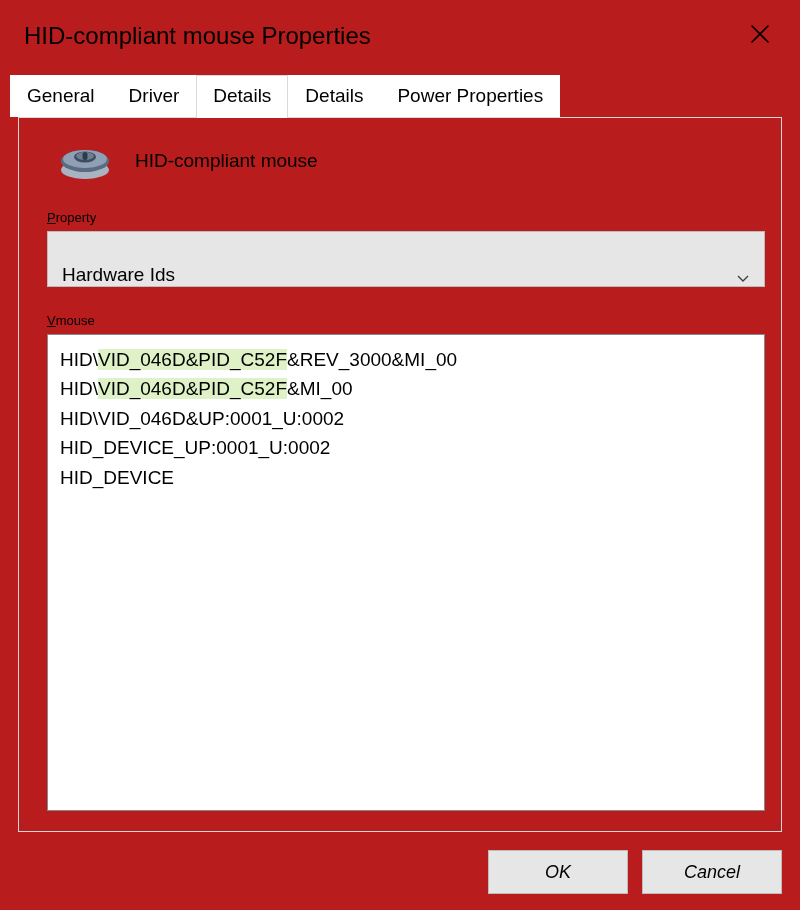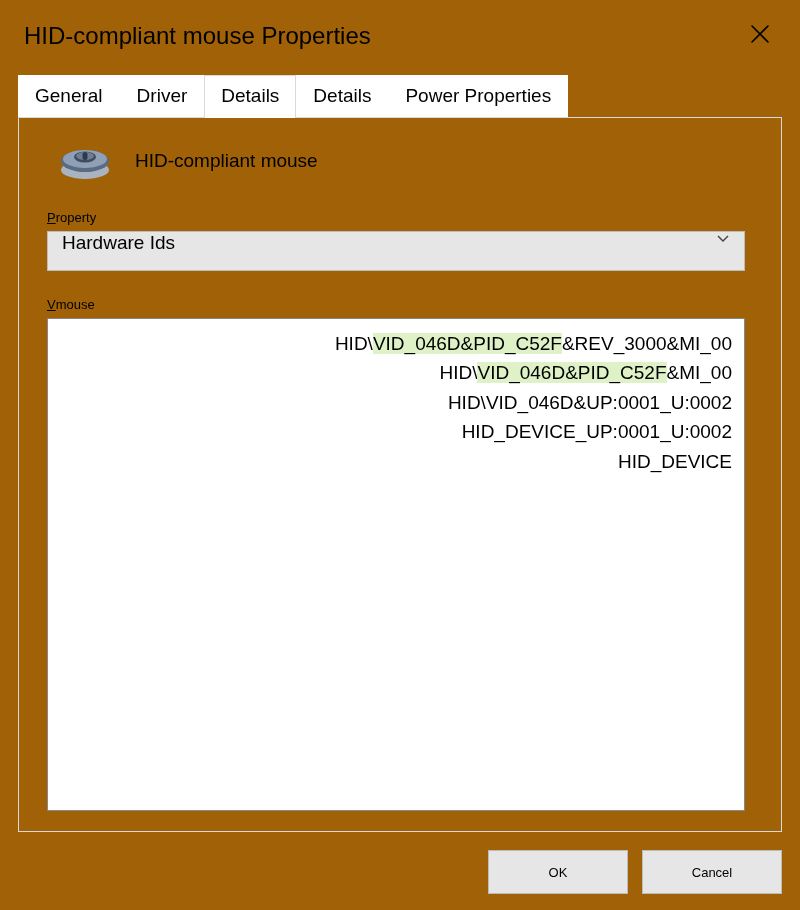--- a/index.html
+++ b/index.html
@@ -7,42 +7,42 @@
     margin: 0; padding: 0;
     width: 800px; height: 910px;
     font-family: "Segoe UI", Tahoma, sans-serif;
     font-size: 19px;
     color: #000;
     background: #fff;
     overflow: hidden;
   }
   .dialog {
     width: 800px; height: 910px;
-    background: #a16207;
+    background: #b91c1c;
     display: flex; flex-direction: column;
   }
   .titlebar {
     display: flex; align-items: center;
     padding: 18px 22px 20px 24px;
   }
   .title {
     flex: 1;
     font-size: 24px;
     font-weight: 400;
   }
   .close-btn {
     width: 36px; height: 36px;
     display: flex; align-items: center; justify-content: center;
     cursor: pointer;
   }
   .close-btn svg { width: 20px; height: 20px; }
 
   .tabstrip {
     display: flex;
-    padding-left: 18px;
+    padding-left: 10px;
     align-items: center;
     position: relative;
     height: 44px;
   }
   .tabstrip::after {
     content: "";
     position: absolute;
     left: 18px; right: 18px; bottom: 0;
     height: 1px;
     background: #d9d9d9;
@@ -66,21 +66,21 @@
     padding-bottom: 11px;
     margin-bottom: 0;
     z-index: 2;
   }
 
   .tabpanel {
     margin: 0 18px 18px 18px;
     border: 1px solid #d9d9d9;
     border-top: none;
     flex: 1;
-    padding: 24px 36px 20px 28px;
+    padding: 24px 16px 20px 28px;
     position: relative;
     display: flex;
     flex-direction: column;
   }
 
   .device-row {
     display: flex;
     align-items: center;
     gap: 22px;
     margin-bottom: 30px;
@@ -94,22 +94,22 @@
 
   .field-label {
     font-size: 13px;
     margin-bottom: 6px;
   }
   .field-label .accel { text-decoration: underline; }
 
   .dropdown {
     border: 1px solid #bcbcbc;
     background: #e6e6e6;
-    height: 40px;
-    display: flex; align-items: flex-start;
+    height: 56px;
+    display: flex; align-items: flex-end;
     padding: 0 14px;
     cursor: pointer;
     margin-bottom: 26px;
     position: relative;
   }
   .dropdown .dd-text { flex: 1; font-size: 19px; }
   .dropdown .chev {
     width: 14px; height: 14px;
     display: flex; align-items: center; justify-content: center;
   }
@@ -120,40 +120,40 @@
     flex: 1;
     padding: 10px 2px 10px 2px;
     overflow: auto;
     font-size: 19px;
     line-height: 1.55;
     background: #fff;
   }
   .value-box .row {
     white-space: nowrap;
     padding: 0 10px;
-    text-align: right;
   }
   .hl {
     background: #dff2c7;
   }
 
   .button-row {
     display: flex;
     justify-content: flex-end;
     gap: 14px;
     padding: 0 18px 16px 18px;
   }
   .btn {
     min-width: 140px;
     height: 44px;
     border: 1px solid #bcbcbc;
     background: #e6e6e6;
     display: flex; align-items: center; justify-content: center;
-    font-size: 13px;
-    cursor: pointer;
+    font-size: 18px;
+    cursor: pointer;
+    font-style: italic;
   }
 </style>
 </head>
 <body>
 
 <div class="dialog">
 
   <div class="titlebar">
     <div class="title">HID-compliant mouse Properties</div>
     <div class="close-btn">

